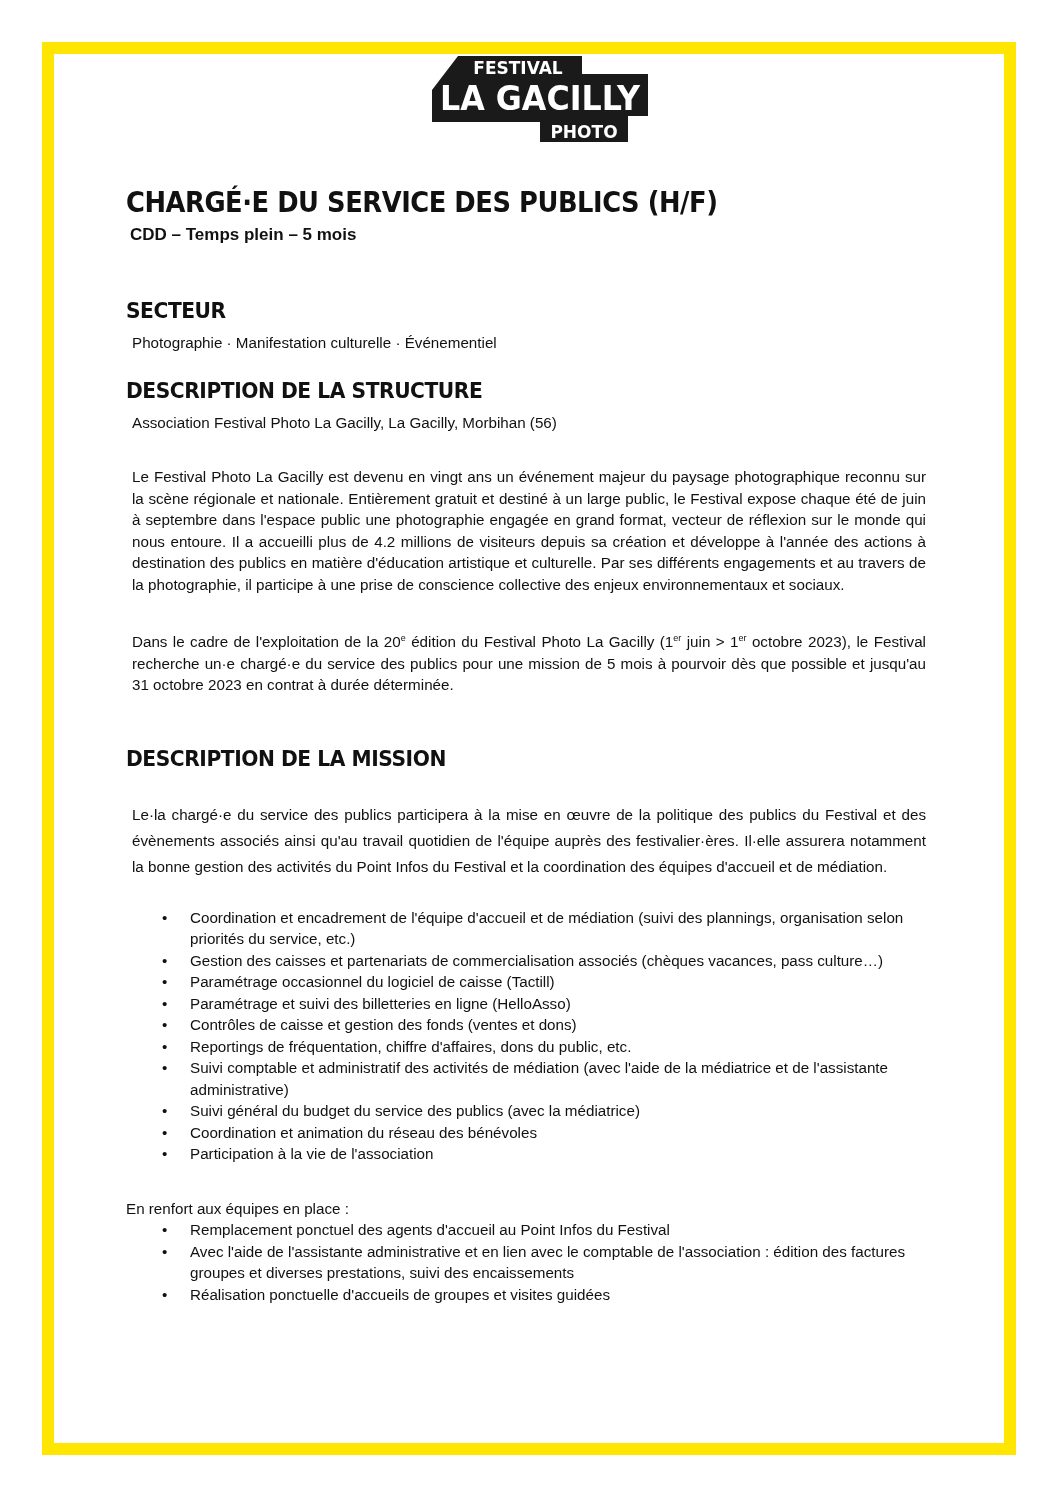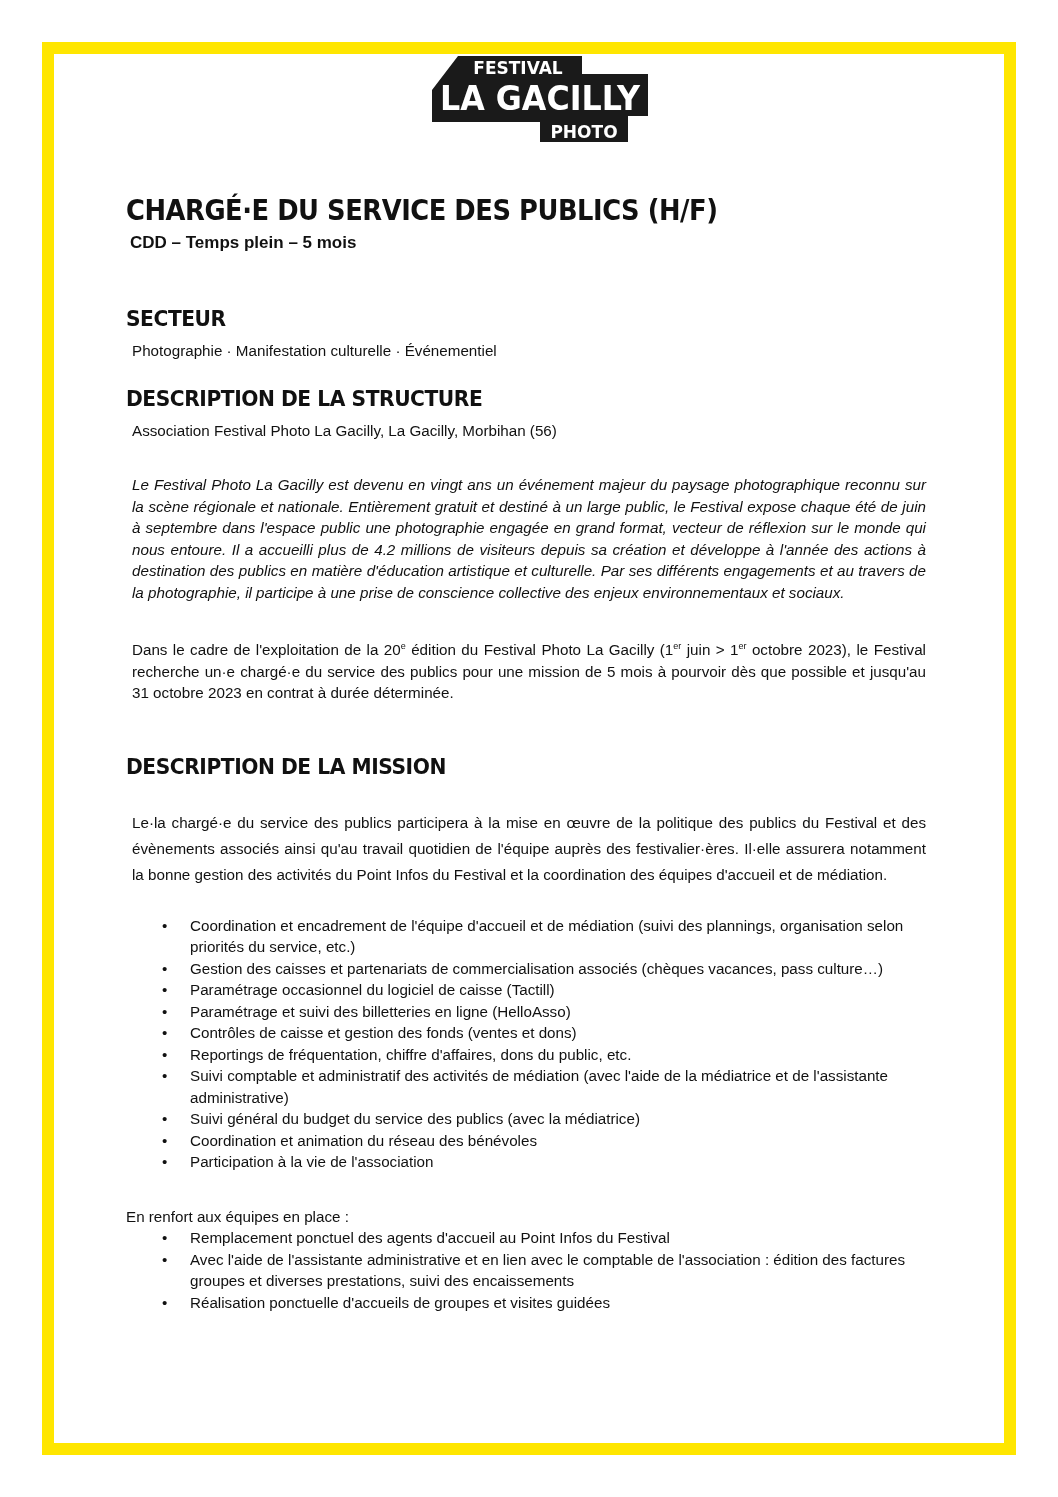--- a/index.html
+++ b/index.html
@@ -1,29 +1,29 @@
 <!DOCTYPE html>
 <html><head>
 <meta charset="utf-8">
 <style>
   html, body { margin: 0; padding: 0; background: #ffffff; }
   body { width: 1058px; height: 1497px; position: relative; overflow: hidden;
          font-family: "Liberation Sans", sans-serif; color: #111; }
   .frame { position: absolute; left: 42px; top: 42px; width: 950px; height: 1389px;
            border: 12px solid #FFE600; }
   .logo { position: absolute; left: 430px; top: 54px; width: 225px; height: 92px; }
-  .content { position: absolute; left: 126px; top: 192px; width: 806px; }
+  .content { position: absolute; left: 126px; top: 184px; width: 806px; }
   h1 { font-family: "DejaVu Sans", sans-serif; font-weight: bold; font-size: 28px;
        margin: 0; letter-spacing: -0.5px; line-height: 38px; transform: scaleX(0.92); transform-origin: left; white-space: nowrap; }
   .subtitle { font-weight: bold; font-size: 17px; margin: 2px 0 0 4px; line-height: 22px; }
   h2 { font-family: "DejaVu Sans", sans-serif; font-weight: bold; font-size: 22px;
        margin: 0; letter-spacing: -0.5px; line-height: 30px; transform: scaleX(0.92); transform-origin: left; white-space: nowrap; }
   .p { font-size: 15.2px; line-height: 21.5px; margin: 6px; }
   .just { text-align: justify; }
-  .ital { font-style: italic; }
+  .ital { }
   ul { margin: 0; padding: 0 0 0 64px; list-style: none; }
   li { font-size: 15.2px; line-height: 21.5px; position: relative; }
   li .bullet { position: absolute; left: -28px; top: 0; }
   .bold-label { font-weight: normal; font-size: 15.2px; line-height: 21.5px; margin: 0; }
   sup { font-size: 9px; }
 </style>
 </head>
 <body>
 
 <div class="frame"></div>

